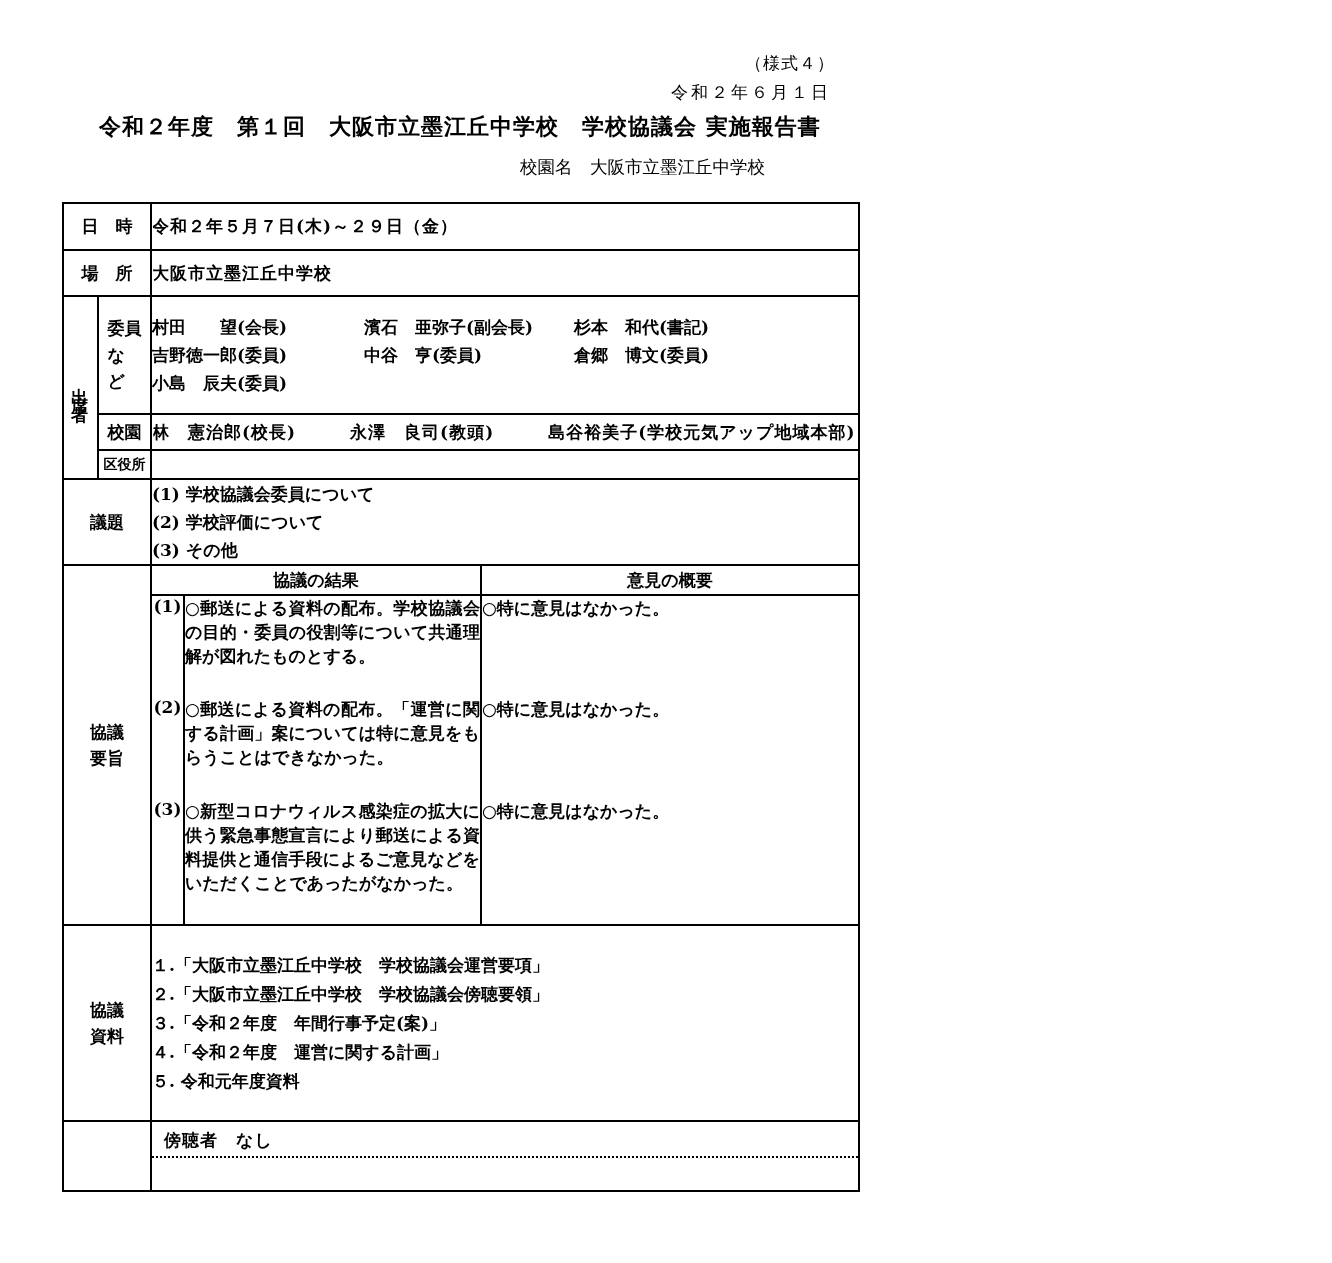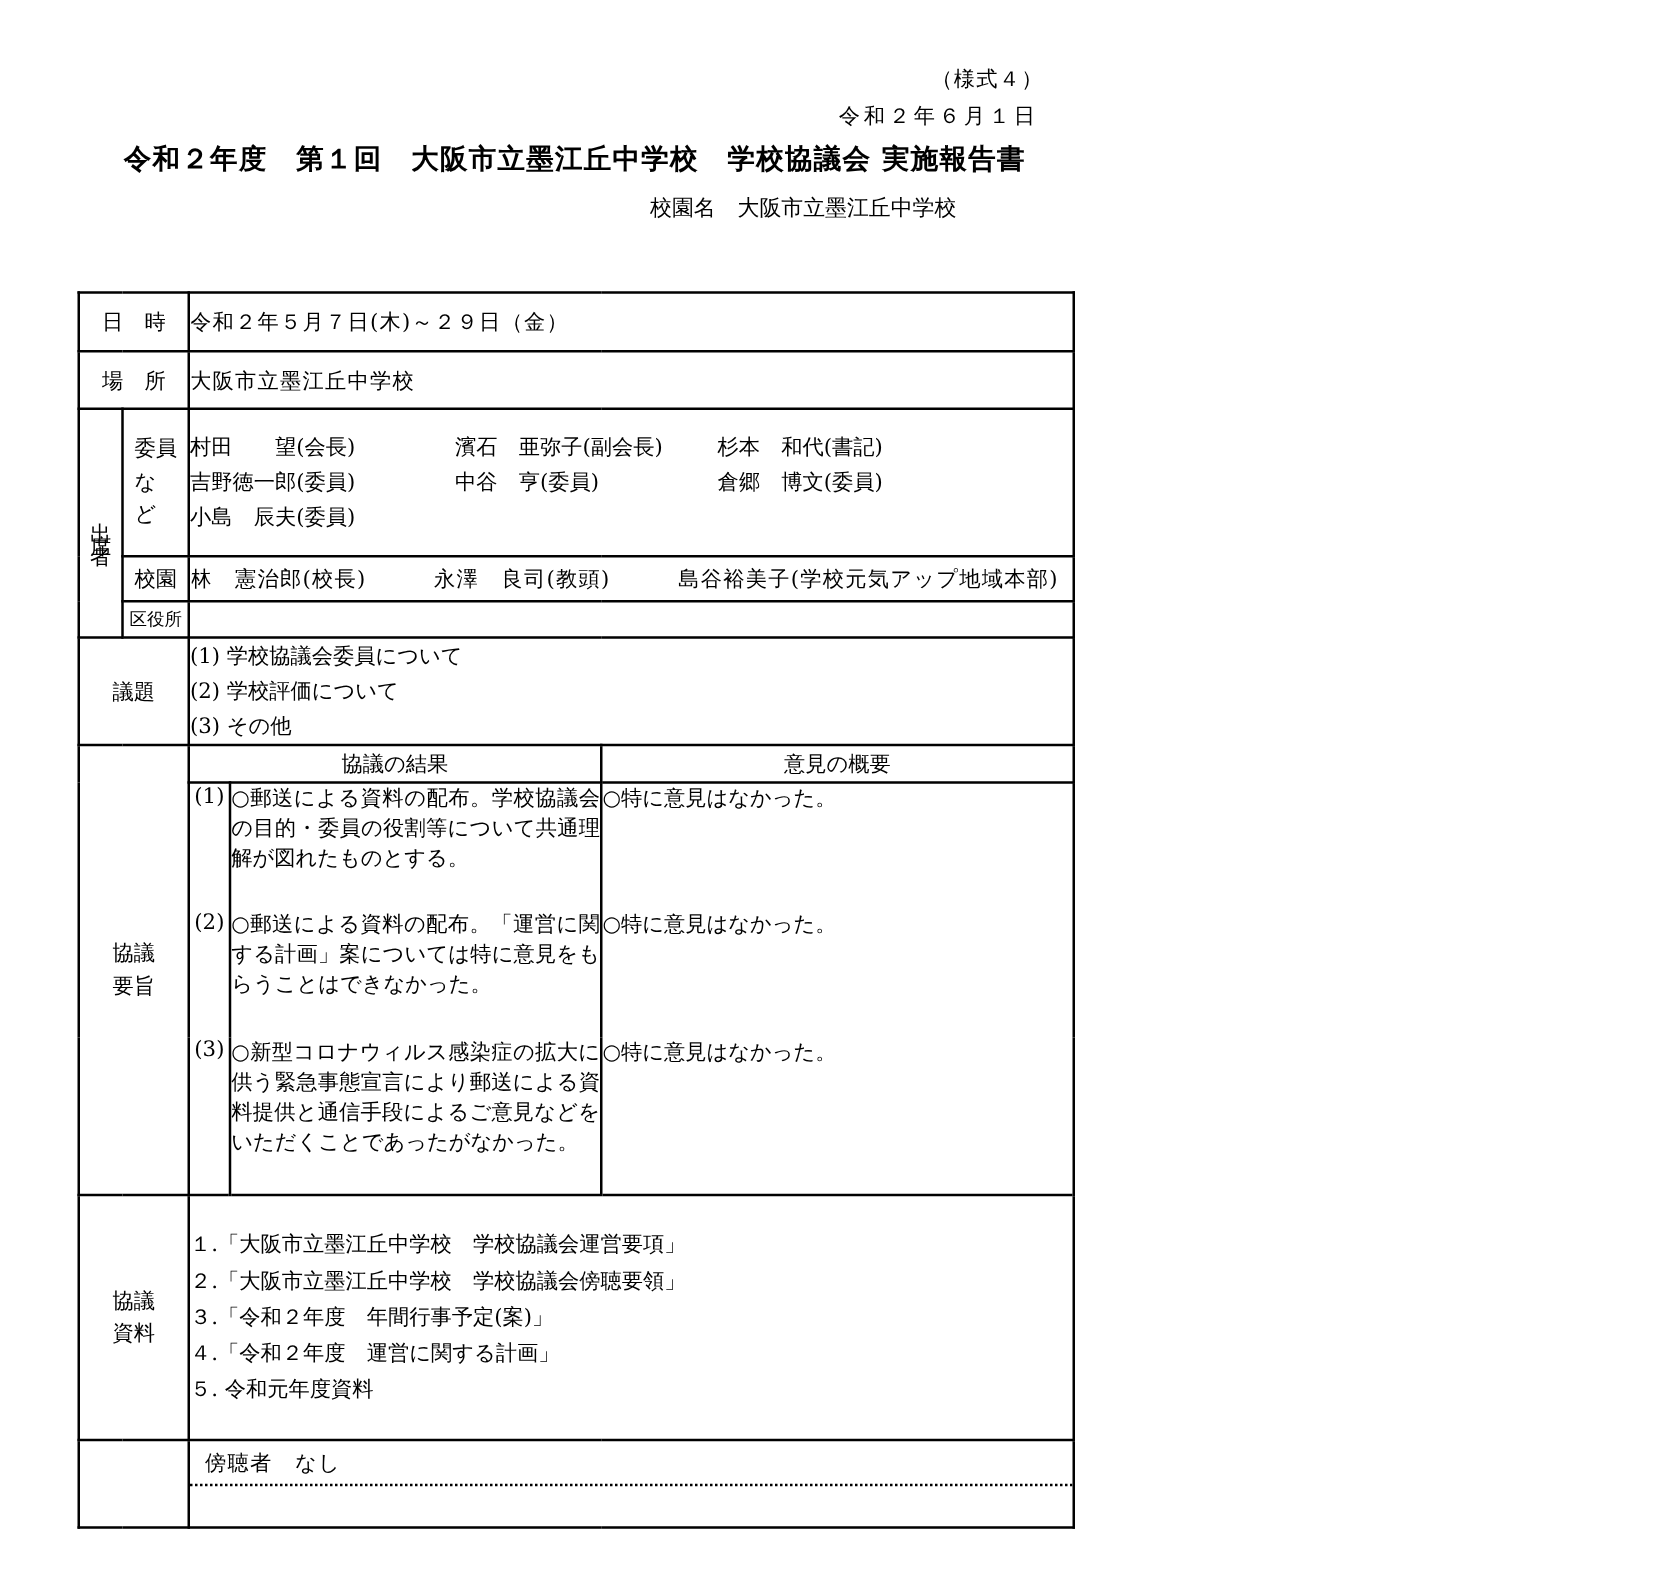--- a/index.html
+++ b/index.html
@@ -32,23 +32,24 @@
     position: absolute; left: 520px; top: 154px;
     font-size: 17.5px; line-height: 27px; white-space: nowrap;
   }
   .school-line2 {
     border-bottom: 2px solid #000;
     width: 268px; padding-bottom: 1px;
   }
 
   
   table.report {
-    position: absolute; left: 62px; top: 233px;
+    position: absolute; left: 62px; top: 202px;
     width: 796px; border-collapse: collapse; table-layout: fixed;
     font-size: 17px;
+    font-weight: bold;
   }
   table.report td {
     border: 2px solid #000;
     padding: 0;
     vertical-align: middle;
     overflow: hidden;
   }
   .lbl { text-align: center; }
   .lbl-sm { font-size: 14px; }
   .w2 { width: 2em; margin: 12px auto; text-align: left; line-height: 1.55; word-break: break-all; }

